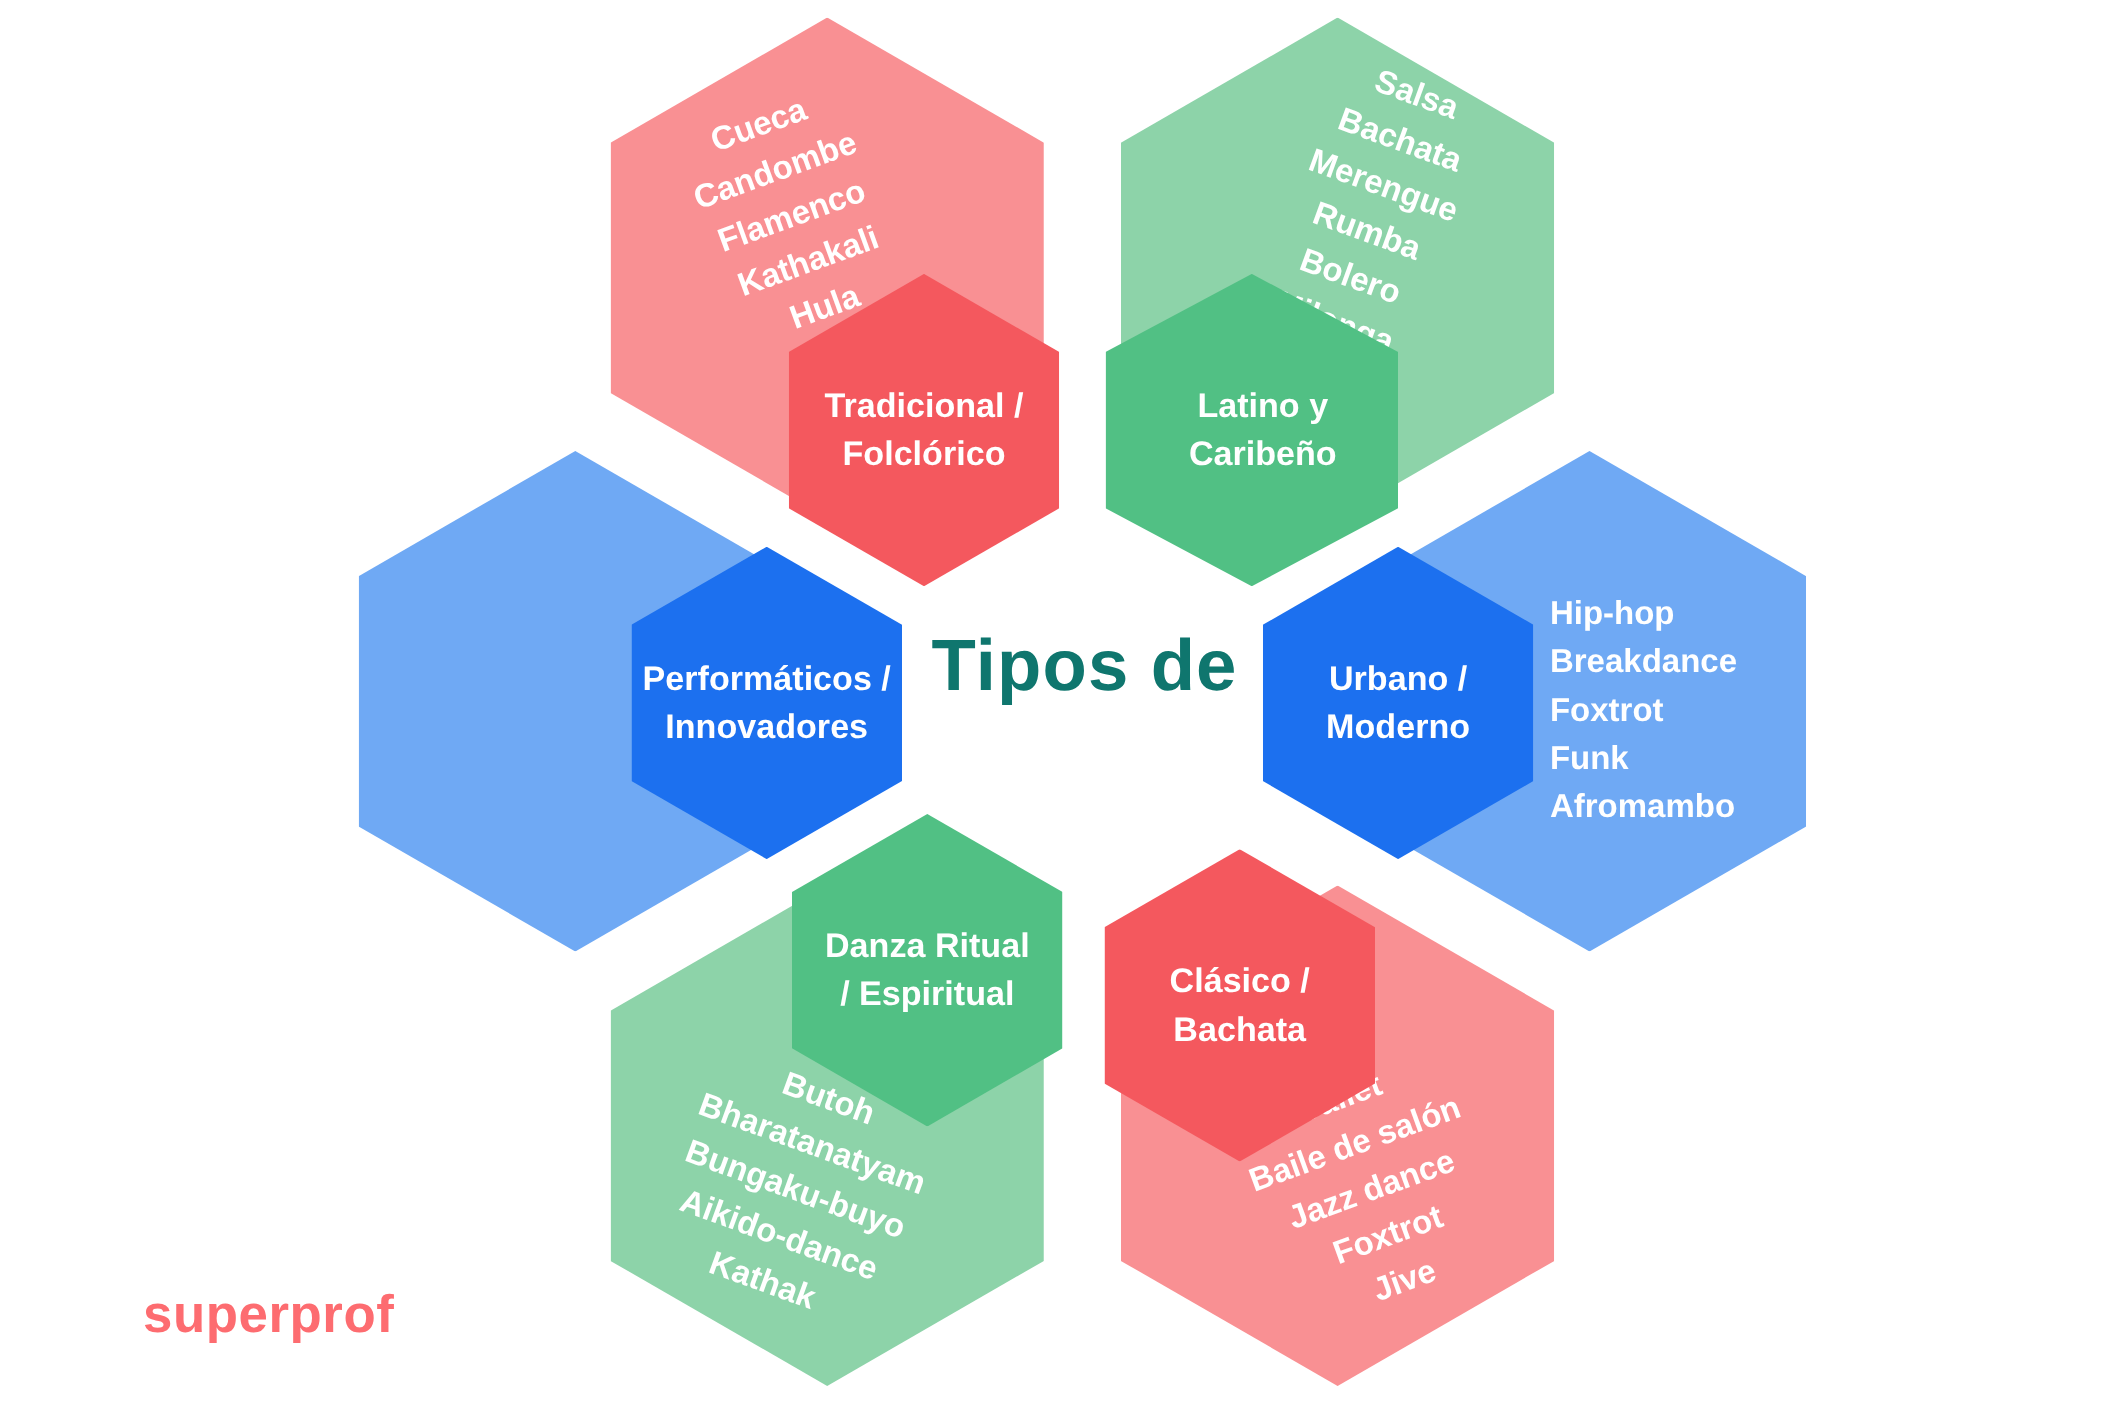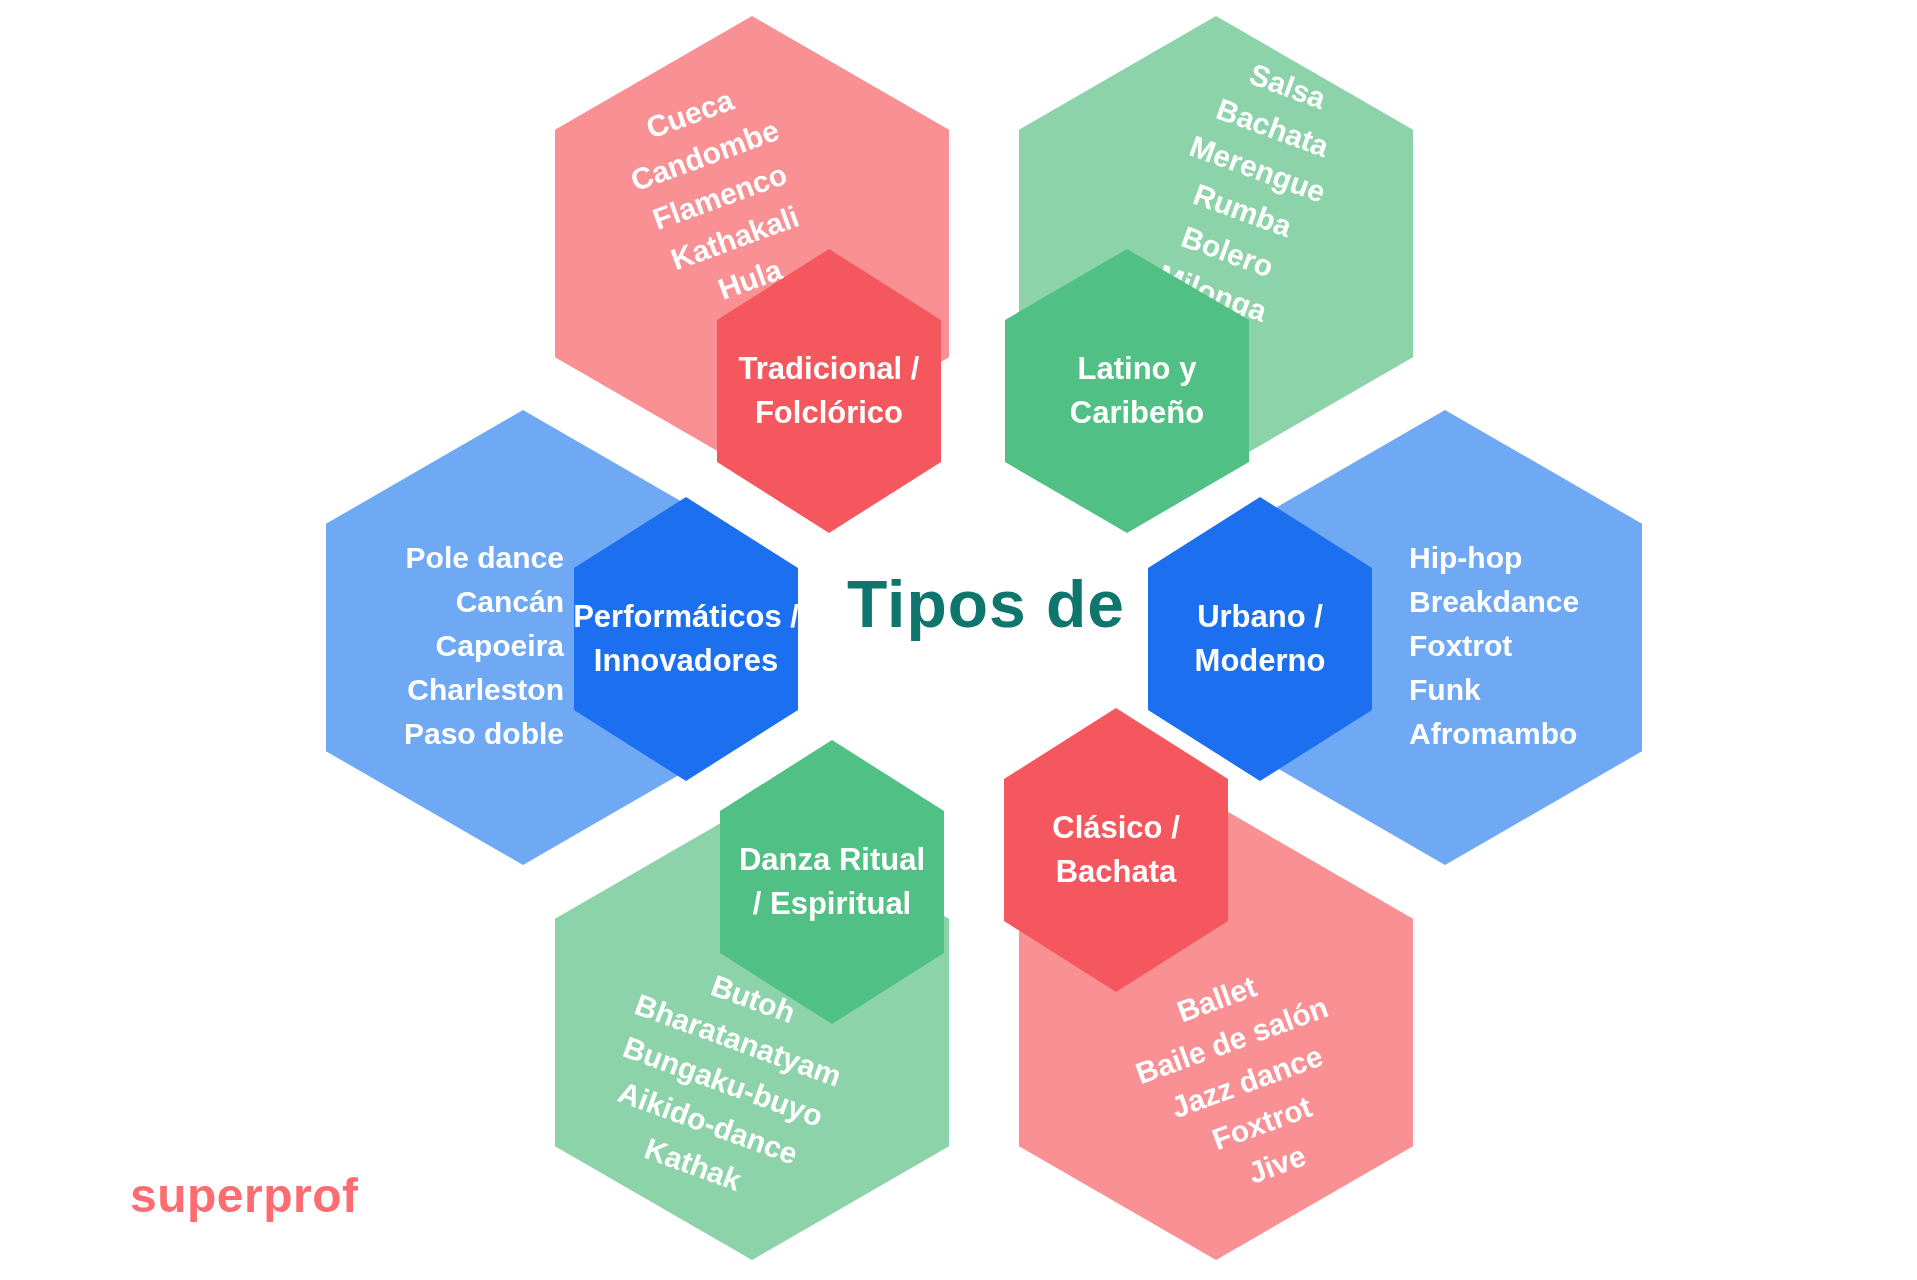--- a/index.html
+++ b/index.html
@@ -8,35 +8,35 @@
     background:#ffffff;
     font-family:"Liberation Sans", sans-serif;
   }
   .stage{position:absolute;inset:0;}
   
   .hex{
     position:absolute;
     clip-path:polygon(50% 0%,100% 25%,100% 75%,50% 100%,0% 75%,0% 25%);
   }
   .hex-big{width:394px;height:455px;}
-  .hex-small{width:224px;height:284px;display:flex;align-items:center;justify-content:center;}
+  .hex-small{width:246px;height:284px;display:flex;align-items:center;justify-content:center;}
   
   .pos-big-0{left:555px;top:16px;}
   .pos-big-1{left:1019px;top:16px;}
   .pos-big-2{left:326px;top:410px;}
   .pos-big-3{left:1248px;top:410px;}
   .pos-big-4{left:555px;top:805px;}
   .pos-big-5{left:1019px;top:805px;}
   
   .pos-small-0{left:717px;top:249px;}
   .pos-small-1{left:1005px;top:249px;padding-left:20px;}
   .pos-small-2{left:574px;top:497px;}
   .pos-small-3{left:1148px;top:497px;}
   .pos-small-4{left:720px;top:740px;}
-  .pos-small-5{left:1004px;top:708px;align-items:center;}
+  .pos-small-5{left:1004px;top:772px;align-items:center;}
   
   .dance-list{
     position:absolute;
     color:#ffffff;
     font-weight:700;
     font-size:30px;
     line-height:44px;
     white-space:nowrap;
     text-align:center;
   }
@@ -103,27 +103,20 @@
 
   <div class="dance-list list-1">
     <div>Salsa</div>
     <div>Bachata</div>
     <div>Merengue</div>
     <div>Rumba</div>
     <div>Bolero</div>
     <div>Milonga</div>
   </div>
 
-  <div class="dance-list list-2">
-    <div>Pole dance</div>
-    <div>Cancán</div>
-    <div>Capoeira</div>
-    <div>Charleston</div>
-    <div>Paso doble</div>
-  </div>
 
   <div class="dance-list list-3">
     <div>Hip-hop</div>
     <div>Breakdance</div>
     <div>Foxtrot</div>
     <div>Funk</div>
     <div>Afromambo</div>
   </div>
 
   <div class="dance-list list-4">

